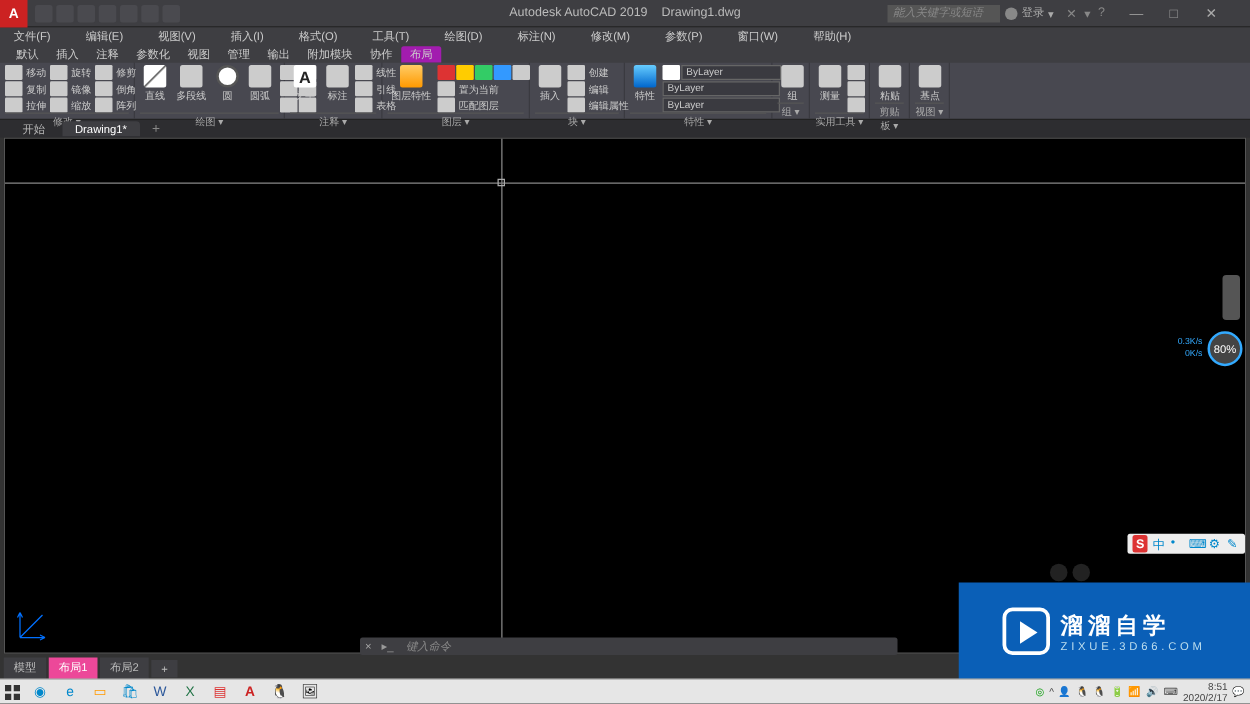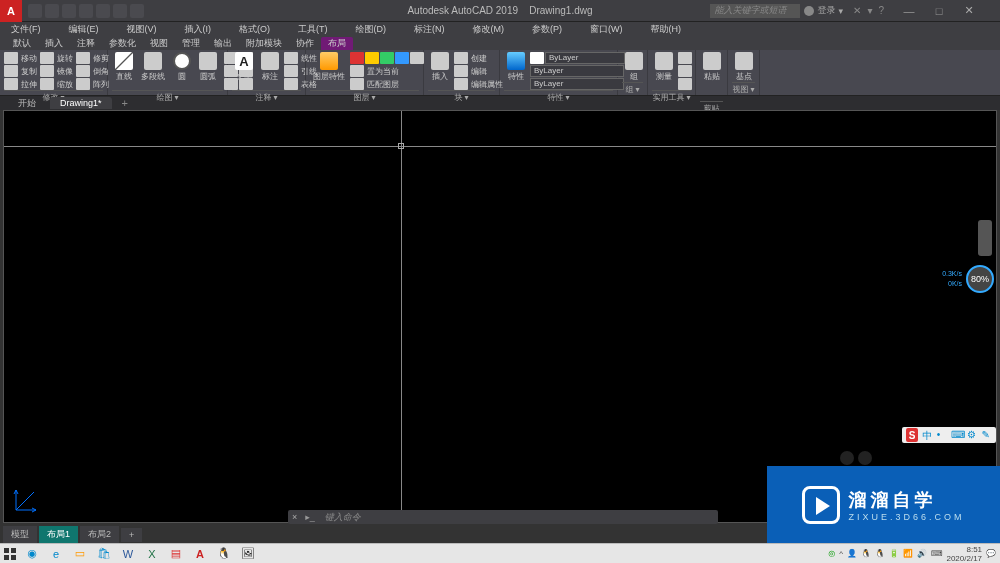--- a/index.html
+++ b/index.html
@@ -20,21 +20,21 @@
     .win-btn.close { color:#aaa; }
     .help-icons { display:flex; gap:6px; font-size:10px; color:#888; margin-left:6px; }
 
     
     .menubar { height:14px; background:#3e3e42; display:flex; gap:18px; padding-left:6px; align-items:center; }
     .menu-item { color:#ccc; font-size:9px; padding:0 5px; cursor:pointer; }
 
     
     .ribbon-tabs { height:14px; background:#3e3e42; display:flex; gap:0; padding-left:6px; align-items:center; }
     .ribbon-tab { color:#ccc; font-size:9px; padding:0 7px; cursor:pointer; }
-    .ribbon-tab.active { background:#701a75; border-radius:2px 2px 0 0; }
+    .ribbon-tab.active { background:#a21caf; border-radius:2px 2px 0 0; }
 
     
     .ribbon { height:46px; background:#484850; display:flex; border-bottom:1px solid #222; }
     .panel { display:flex; flex-direction:column; border-right:1px solid #3a3a40; padding:2px 4px 0 4px; }
     .panel-body { display:flex; align-items:flex-start; gap:2px; flex:1; }
     .panel-title { text-align:center; font-size:8px; color:#aaa; padding:1px 0; border-top:1px solid #555; }
     .big-btn { display:flex; flex-direction:column; align-items:center; gap:1px; padding:0 3px; cursor:pointer; }
     .big-btn .bicon { width:18px; height:18px; background:#ccc; border-radius:2px; }
     .big-btn .blabel { font-size:8px; color:#ccc; white-space:nowrap; }
     .small-grid { display:flex; flex-direction:column; gap:1px; }
@@ -59,21 +59,21 @@
 
     
     .cmdline { position:absolute; left:288px; top:510px; width:430px; height:14px; background:#3e3e42; display:flex; align-items:center; font-size:9px; color:#888; border-radius:2px; }
     .cmdline .cmd-x { padding:0 4px; color:#aaa; }
     .cmdline .cmd-prompt { font-style:italic; padding-left:6px; }
     .cmdline .cmd-arrow { padding:0 4px; color:#999; }
 
     
     .modeltabs { position:absolute; left:3px; bottom:20px; height:17px; display:flex; gap:2px; align-items:center; }
     .modeltab { padding:2px 8px; font-size:9px; background:#3e3e42; color:#bbb; cursor:pointer; }
-    .modeltab.active { background:#0f766e; color:#fff; }
+    .modeltab.active { background:#ec4899; color:#fff; }
 
     
     .speed { position:absolute; right:6px; top:265px; display:flex; align-items:center; }
     .speed .spd-txt { font-size:7px; color:#3af; text-align:right; line-height:10px; }
     .speed .pct { width:28px; height:28px; border-radius:50%; background:#444; border:2px solid #3af; display:flex; align-items:center; justify-content:center; font-size:9px; color:#fff; margin-left:4px; }
 
     
     .navcube { position:absolute; right:8px; top:220px; width:14px; height:36px; background:#555; border-radius:3px; }
 
     
@@ -360,21 +360,21 @@
             <div class="sm-btn"></div>
           </div>
         <div class="sm-row">
             <div class="sm-btn"></div>
           </div>
       </div>
     </div>
     <div class="panel-title">实用工具 ▾</div>
   </div>
 
-  <div class="panel" style="width:32px;gap:19px;">
+  <div class="panel" style="width:32px;">
     <div class="panel-body">
         <div class="big-btn">
           <div class="bicon"></div>
           <div class="blabel">粘贴</div>
         </div>
       </div>
     <div class="panel-title">剪贴板 ▾</div>
   </div>
 
   <div class="panel" style="width:32px;">

